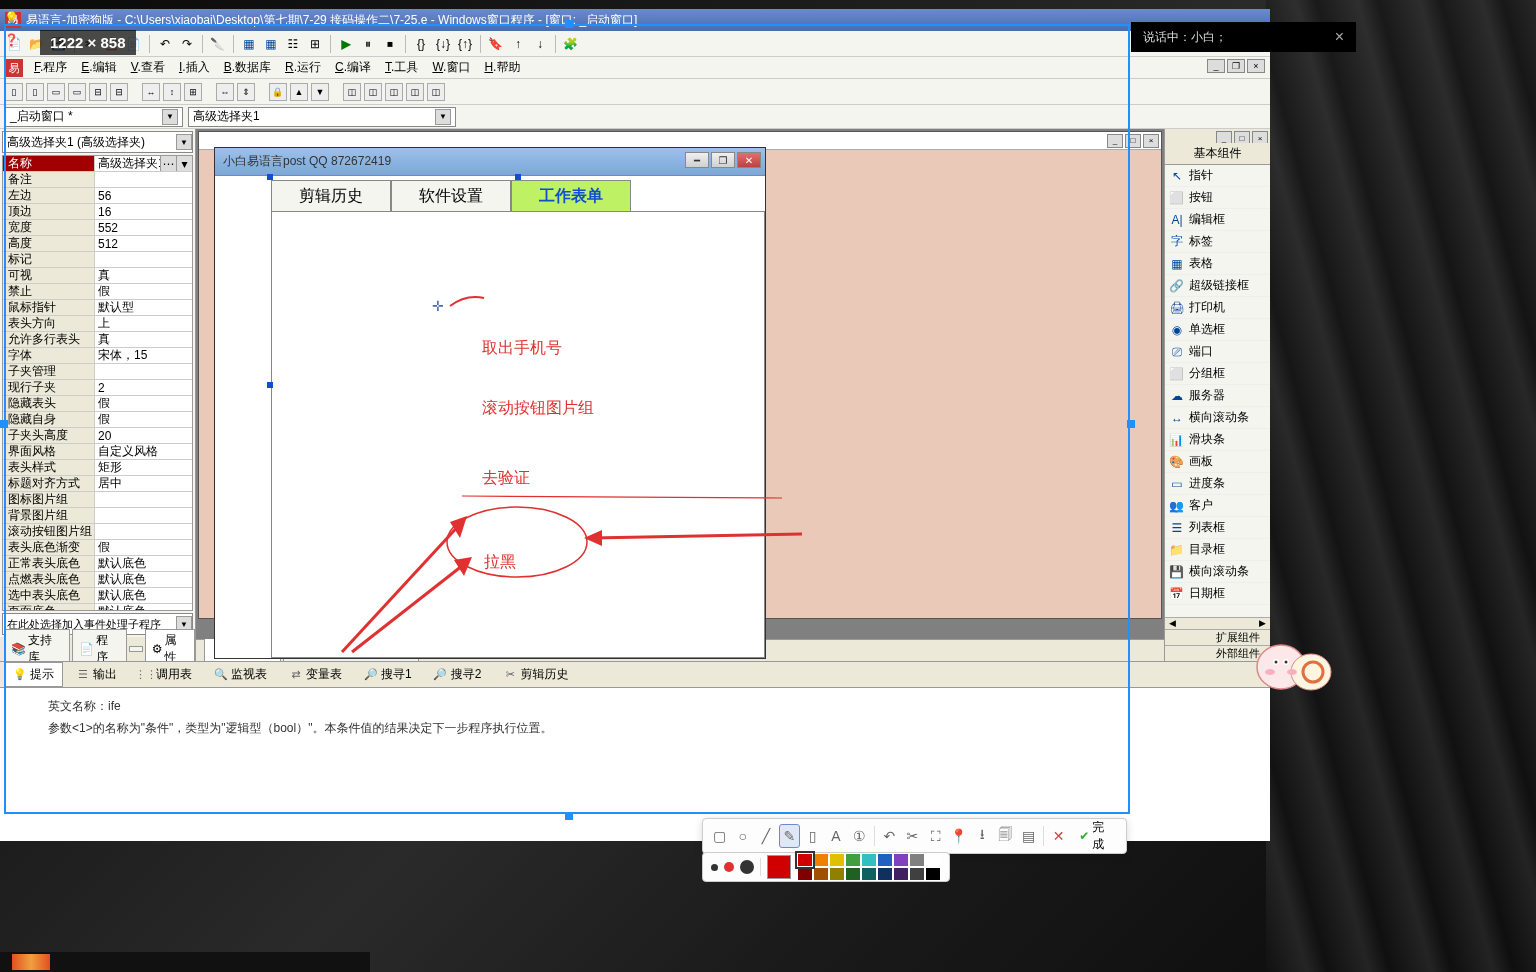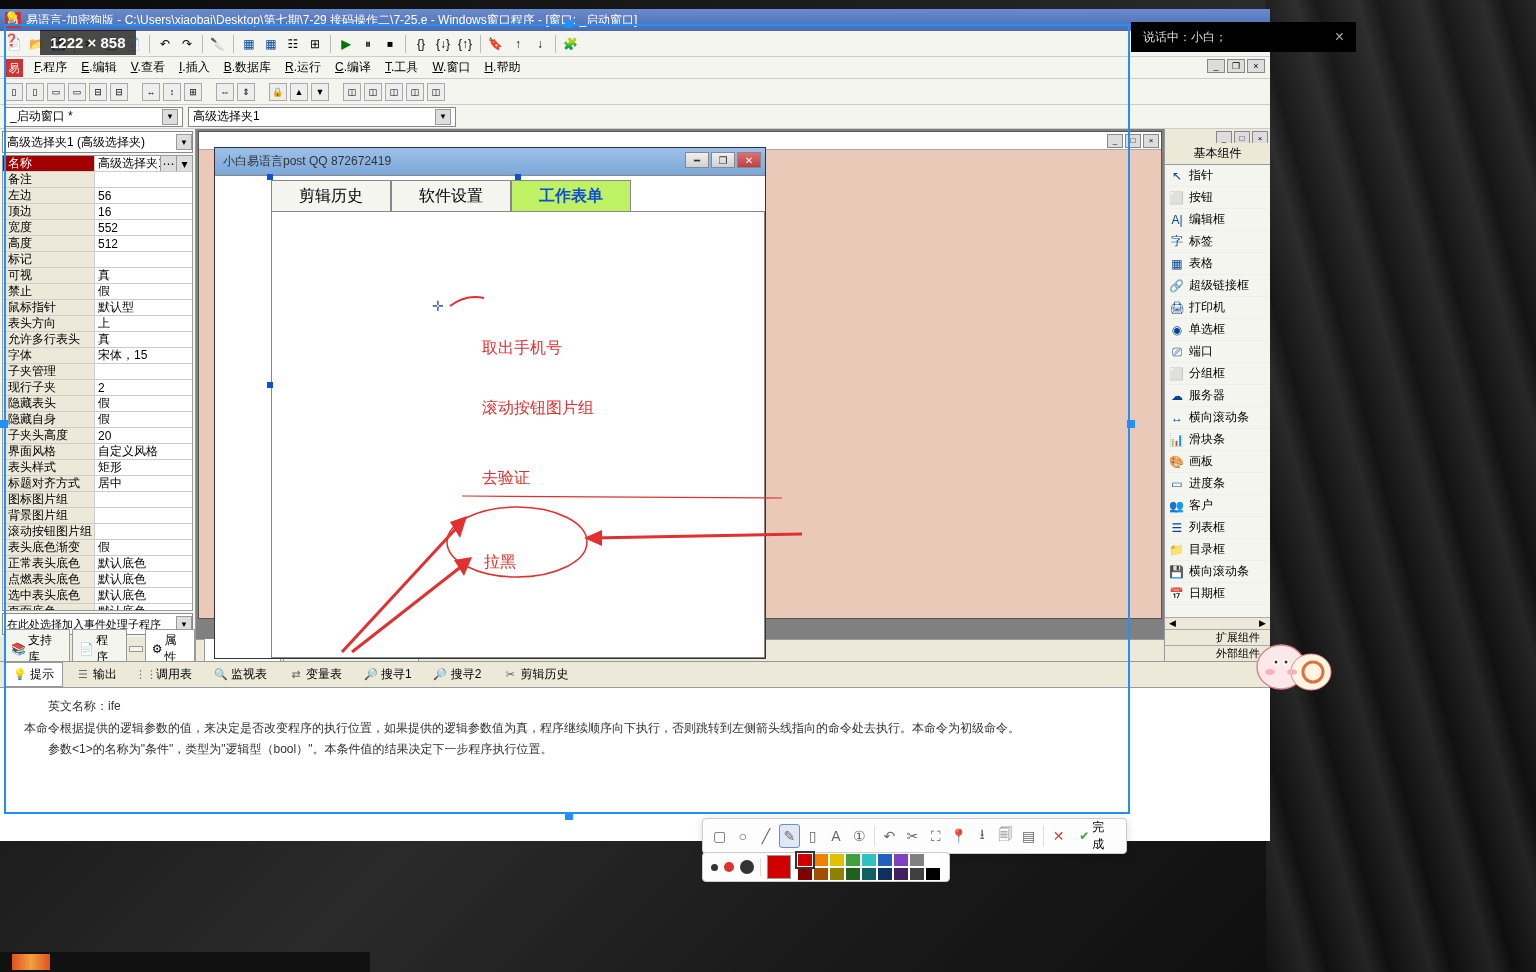--- a/index.html
+++ b/index.html
@@ -593,21 +593,20 @@
           <span class="btab-icon">🔎</span>
           <span>搜寻2</span>
         </span>
         <span class="btab">
           <span class="btab-icon">✂</span>
           <span>剪辑历史</span>
         </span>
       </div>
     <div class="output-area">
       <div><span class="indent"></span><span>英文名称：ife</span></div>
-      <div><span>本命令根据提供的逻辑参数的值，来决定是否改变程序的执行位置，如果提供的逻辑参数值为真，程序继续顺序向下执行，否则跳转到左侧箭头线指向的命令处去执行。本命令为初级命令。</span></div>
       <div><span class="indent"></span><span>参数&lt;1&gt;的名称为"条件"，类型为"逻辑型（bool）"。本条件值的结果决定下一步程序执行位置。</span></div>
       <div style="height:18px"></div>
     </div>
   </div>
 </div>
 
 <div class="selection-border" style="top:24px; left:4px; width:1126px; height:790px"></div>
 <div style="position:absolute; top:20px; left:565px; width:8px; height:8px; background:#2090ff; z-index:51"></div>
 <div style="position:absolute; top:420px; left:1127px; width:8px; height:8px; background:#2090ff; z-index:51"></div>
 <div style="position:absolute; top:812px; left:565px; width:8px; height:8px; background:#2090ff; z-index:51"></div>

